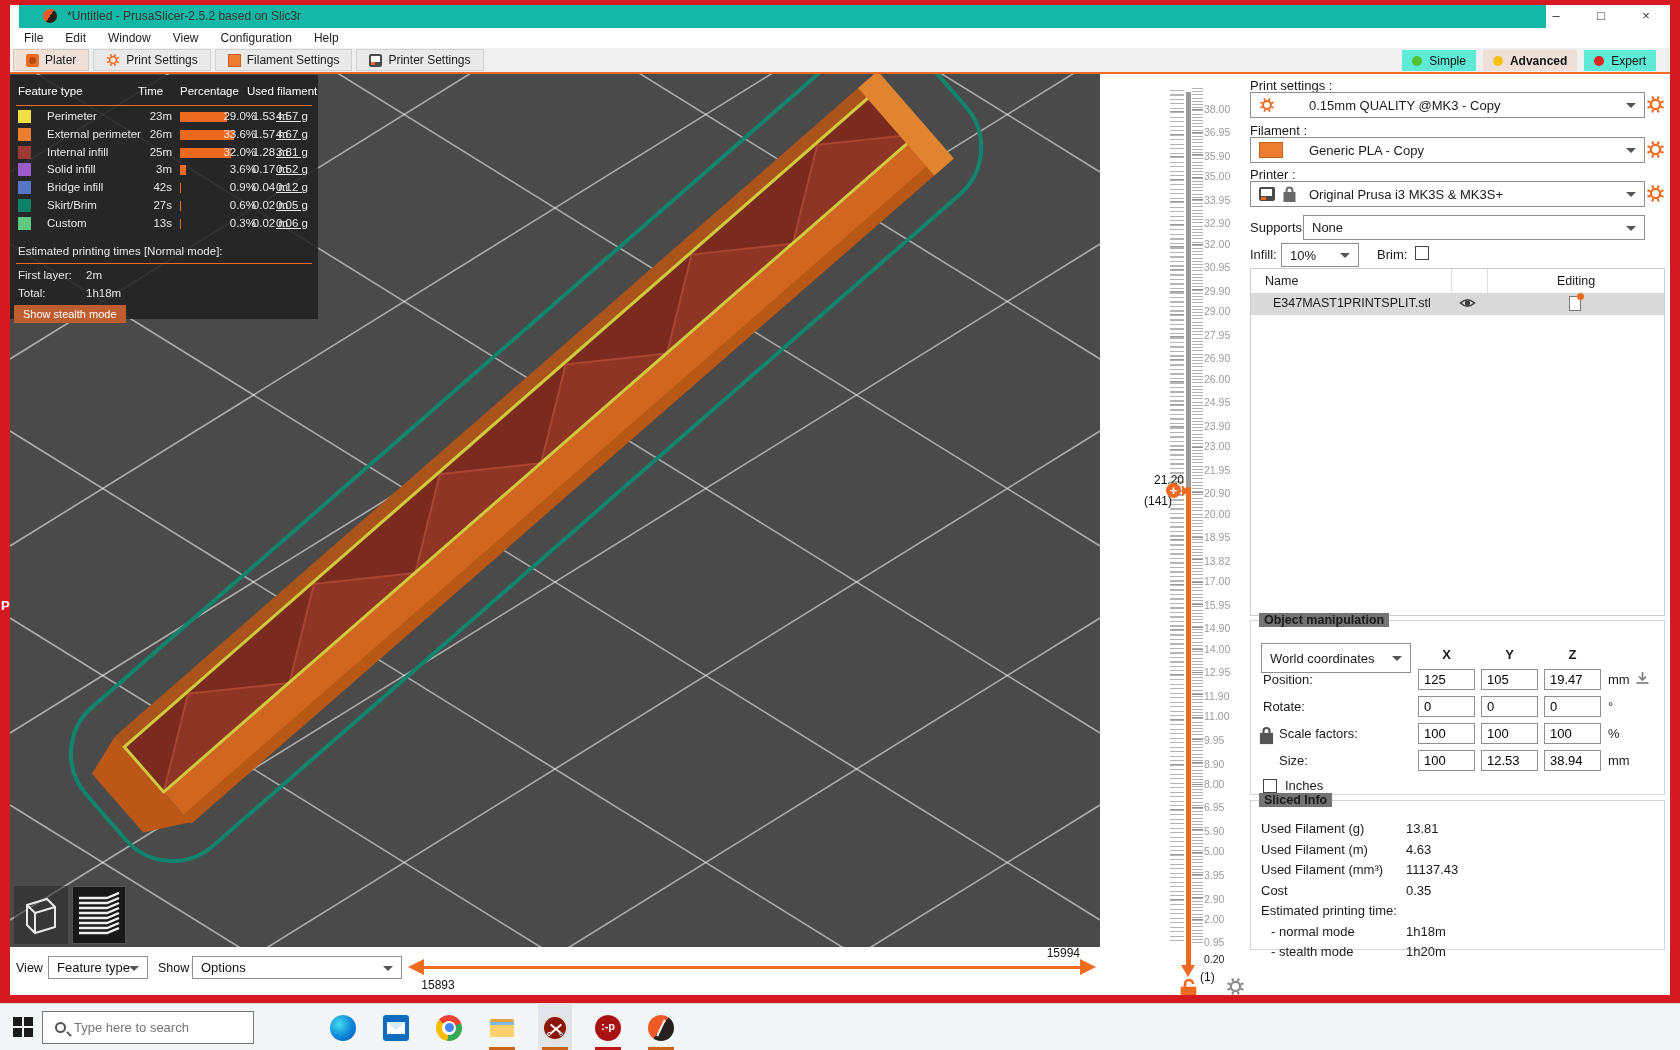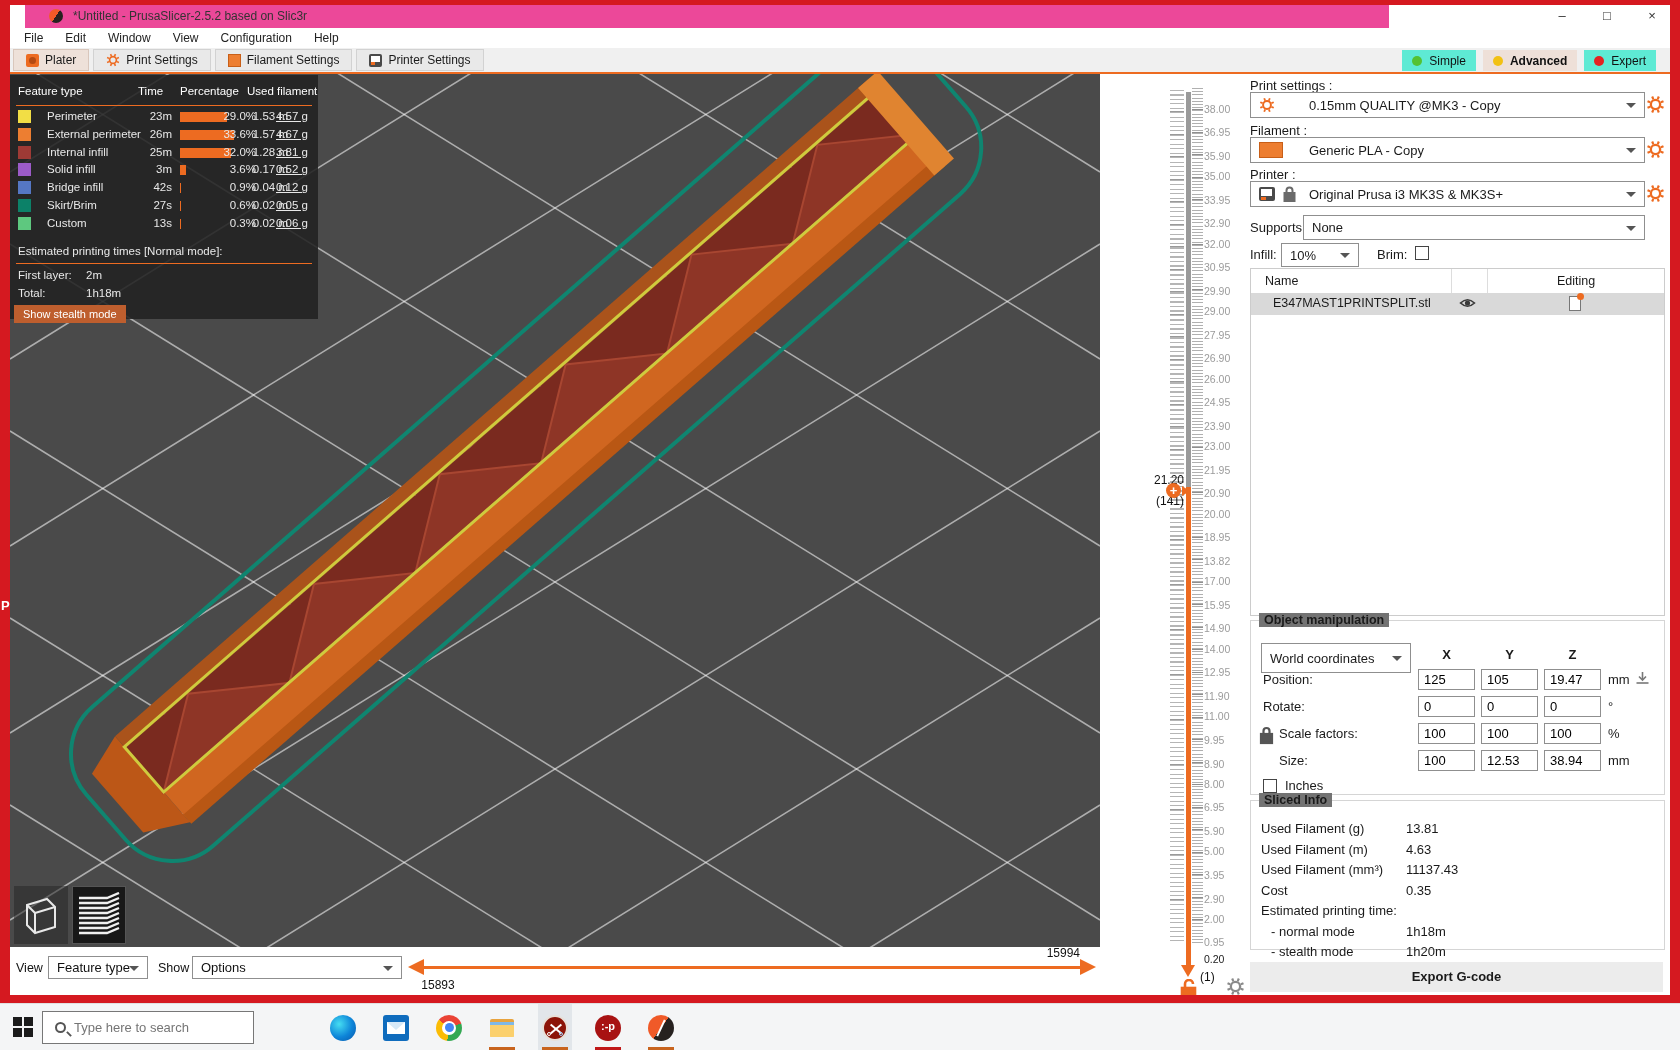--- a/index.html
+++ b/index.html
@@ -6,21 +6,21 @@
   html,body { width:1680px; height:1050px; font-family:"Liberation Sans",sans-serif; }
   #screen { position:relative; width:1680px; height:1050px; background:#fff; overflow:hidden; }
 
   
   #red-frame { position:absolute; left:0; top:0; width:1680px; height:1003px; background:#D51920; }
   .frame-p { position:absolute; left:1px; top:598px; color:#fff; font-size:13px; font-weight:bold; }
 
   
   #app { position:absolute; left:10px; top:5px; width:1660px; height:990px; background:#fff; overflow:hidden; }
 
-  #titlebar { position:absolute; left:15px; top:0; width:1364px; height:23px; background:#ec4899; }
+  #titlebar { position:absolute; left:9px; top:0; width:1527px; height:23px; background:#14b8a6; }
   #app-logo { position:absolute; left:24px; top:4px; width:14px; height:14px; border-radius:50%;
               background:conic-gradient(from 215deg,#F05A28 0 50%,#26211F 0 100%); }
   #title-text { position:absolute; left:48px; top:4px; font-size:12px; color:#333; }
   .win-btn { position:absolute; top:0px; width:30px; height:22px; text-align:center; font-size:13px; color:#333; line-height:22px; }
   #btn-min { left:1522px; } #btn-max { left:1567px; } #btn-close { left:1612px; }
 
   #menubar { position:absolute; left:0; top:23px; width:1660px; height:20px; background:#fff; display:flex; align-items:center; padding-left:14px; }
   .menu-item { font-size:12px; color:#222; margin-right:22px; }
 
   #tabbar { position:absolute; left:0; top:43px; width:1660px; height:24px; background:#f0f0f0; display:flex; align-items:center; padding-left:3px; }
@@ -89,21 +89,21 @@
   #track-orange { position:absolute; left:86px; top:413px; width:5px; height:480px; background:#ED6B21; }
   #track-arrow-down { position:absolute; left:81px; top:891px; width:0; height:0; border-left:7px solid transparent; border-right:7px solid transparent; border-top:12px solid #ED6B21; }
   #ruler-dense { position:absolute; left:92px; top:14px; width:11px; height:856px;
       background:
         repeating-linear-gradient(to bottom, #b0b0b0 0 1px, transparent 1px 3.2px),
         repeating-linear-gradient(to bottom, transparent 0 21.5px, #8f8f8f 21.5px 22.5px);
       background-size:7px 100%,11px 100%; background-position:left top; }
   .tick-label { position:absolute; left:104px; width:40px; font-size:10.5px; color:#9b9b9b; }
   .tick-label.dark { color:#1a1a1a; }
   #cur-val { position:absolute; left:28px; top:399px; width:56px; text-align:right; font-size:12px; color:#111; }
-  #cur-layer { position:absolute; left:28px; top:420px; width:56px; text-align:right; font-size:12px; color:#111; }
+  #cur-layer { position:absolute; left:16px; top:420px; width:56px; text-align:right; font-size:12px; color:#111; }
   #plus-marker { position:absolute; left:66px; top:409px; width:15px; height:15px; border-radius:50%; background:#ED6B21; color:#fff; text-align:center; line-height:15px; font-size:13px; font-weight:bold; }
   #plus-arrow { position:absolute; left:82px; top:412px; width:0; height:0; border-top:5px solid transparent; border-bottom:5px solid transparent; border-left:8px solid #ED6B21; }
   #bot-layer { position:absolute; left:100px; top:896px; width:40px; font-size:12px; color:#111; }
   #unlock-icon { position:absolute; left:80px; top:905px; }
   #slider-gear { position:absolute; left:126px; top:903px; }
 
   
   #rightpanel { position:absolute; left:1235px; top:69px; width:425px; height:921px; background:#fff; font-size:13px; color:#1a1a1a; }
   .rp-label { position:absolute; left:5px; }
   .combo { position:absolute; border:1px solid #8f8f8f; background:#fff; display:flex; align-items:center; }
@@ -706,21 +706,20 @@
               <span class="si-label si-ind">- normal mode</span>
               <span class="si-value">1h18m</span>
             </div>
             <div class="si-row" style="top: 143px;">
               <span class="si-label si-ind">- stealth mode</span>
               <span class="si-value">1h20m</span>
             </div>
           </div>
       </div>
 
-      <div id="export-btn">Export G-code</div>
     </div>
   </div>
 
   <div id="taskbar">
     <div id="start-btn2"></div>
     <div id="search-box">
       <span id="mag-icon"></span>
       <input type="text" placeholder="Type here to search" style="">
     </div>
     <div id="tb-icons">

